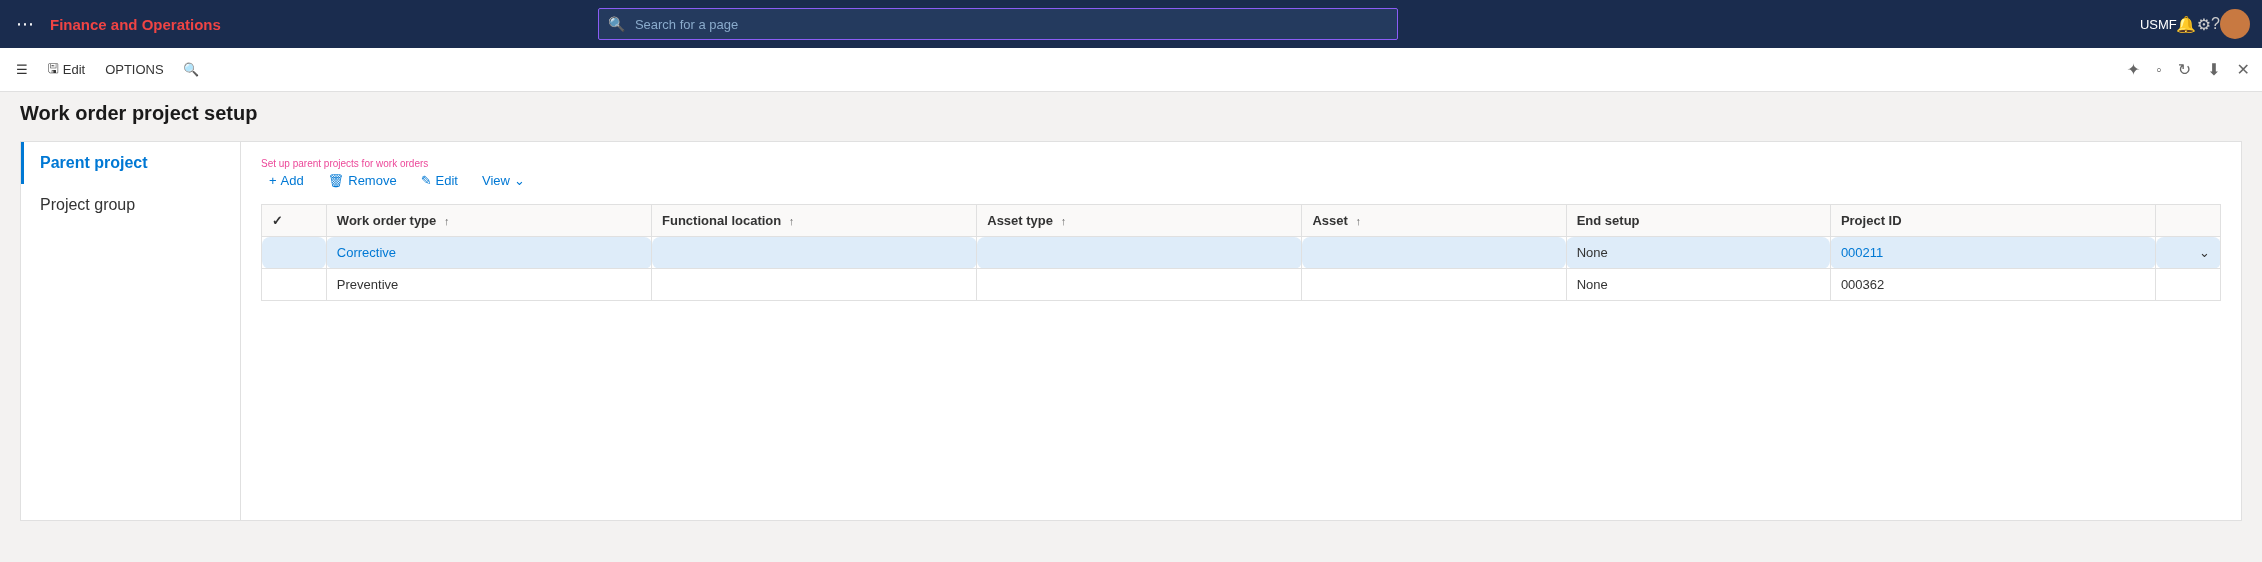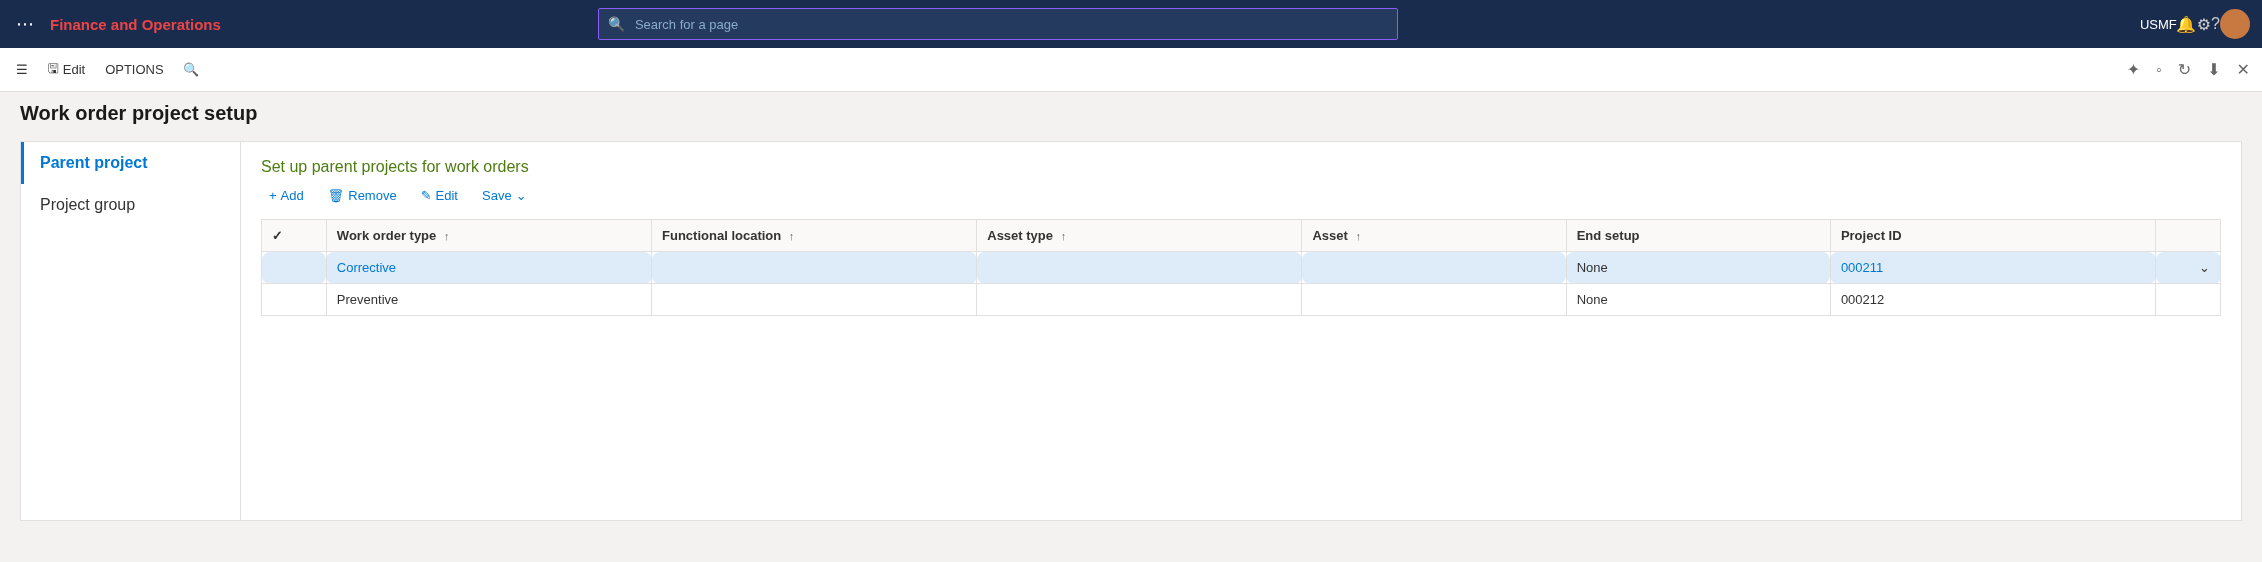--- a/index.html
+++ b/index.html
@@ -155,23 +155,23 @@
       font-weight: 600;
     }
 
     
     .content-panel {
       flex: 1;
       padding: 16px 20px;
       overflow: auto;
     }
     .panel-description {
-      font-size: 16px;
-      color: #4d7c0f;
-      margin-bottom: 8px;
+      font-size: 10px;
+      color: #ec4899;
+      margin-bottom: 0;
     }
 
     
     .action-bar {
       display: flex;
       align-items: center;
       gap: 8px;
       margin-bottom: 12px;
     }
     .action-btn {
@@ -307,21 +307,21 @@
         </button>
         <button class="action-btn">
           <span>🗑</span>
           <span>Remove</span>
         </button>
         <button class="action-btn">
           <span>✎</span>
           <span>Edit</span>
         </button>
         <button class="action-btn">
-          <span>Save</span>
+          <span>View</span>
           <span>⌄</span>
         </button>
       </div>
 
       <table class="data-table">
         <thead>
           <tr>
             <th class="col-checkbox check-col">
               <span>✓</span>
             </th>
@@ -388,21 +388,21 @@
             <td>
               <span></span>
             </td>
             <td>
               <span></span>
             </td>
             <td>
               <span>None</span>
             </td>
             <td>
-              <span>000212</span>
+              <span>000362</span>
             </td>
             <td class="chevron-cell"></td>
           </tr>
         </tbody>
       </table>
     </div>
   </div>
 </div>
 
 </body></html>

